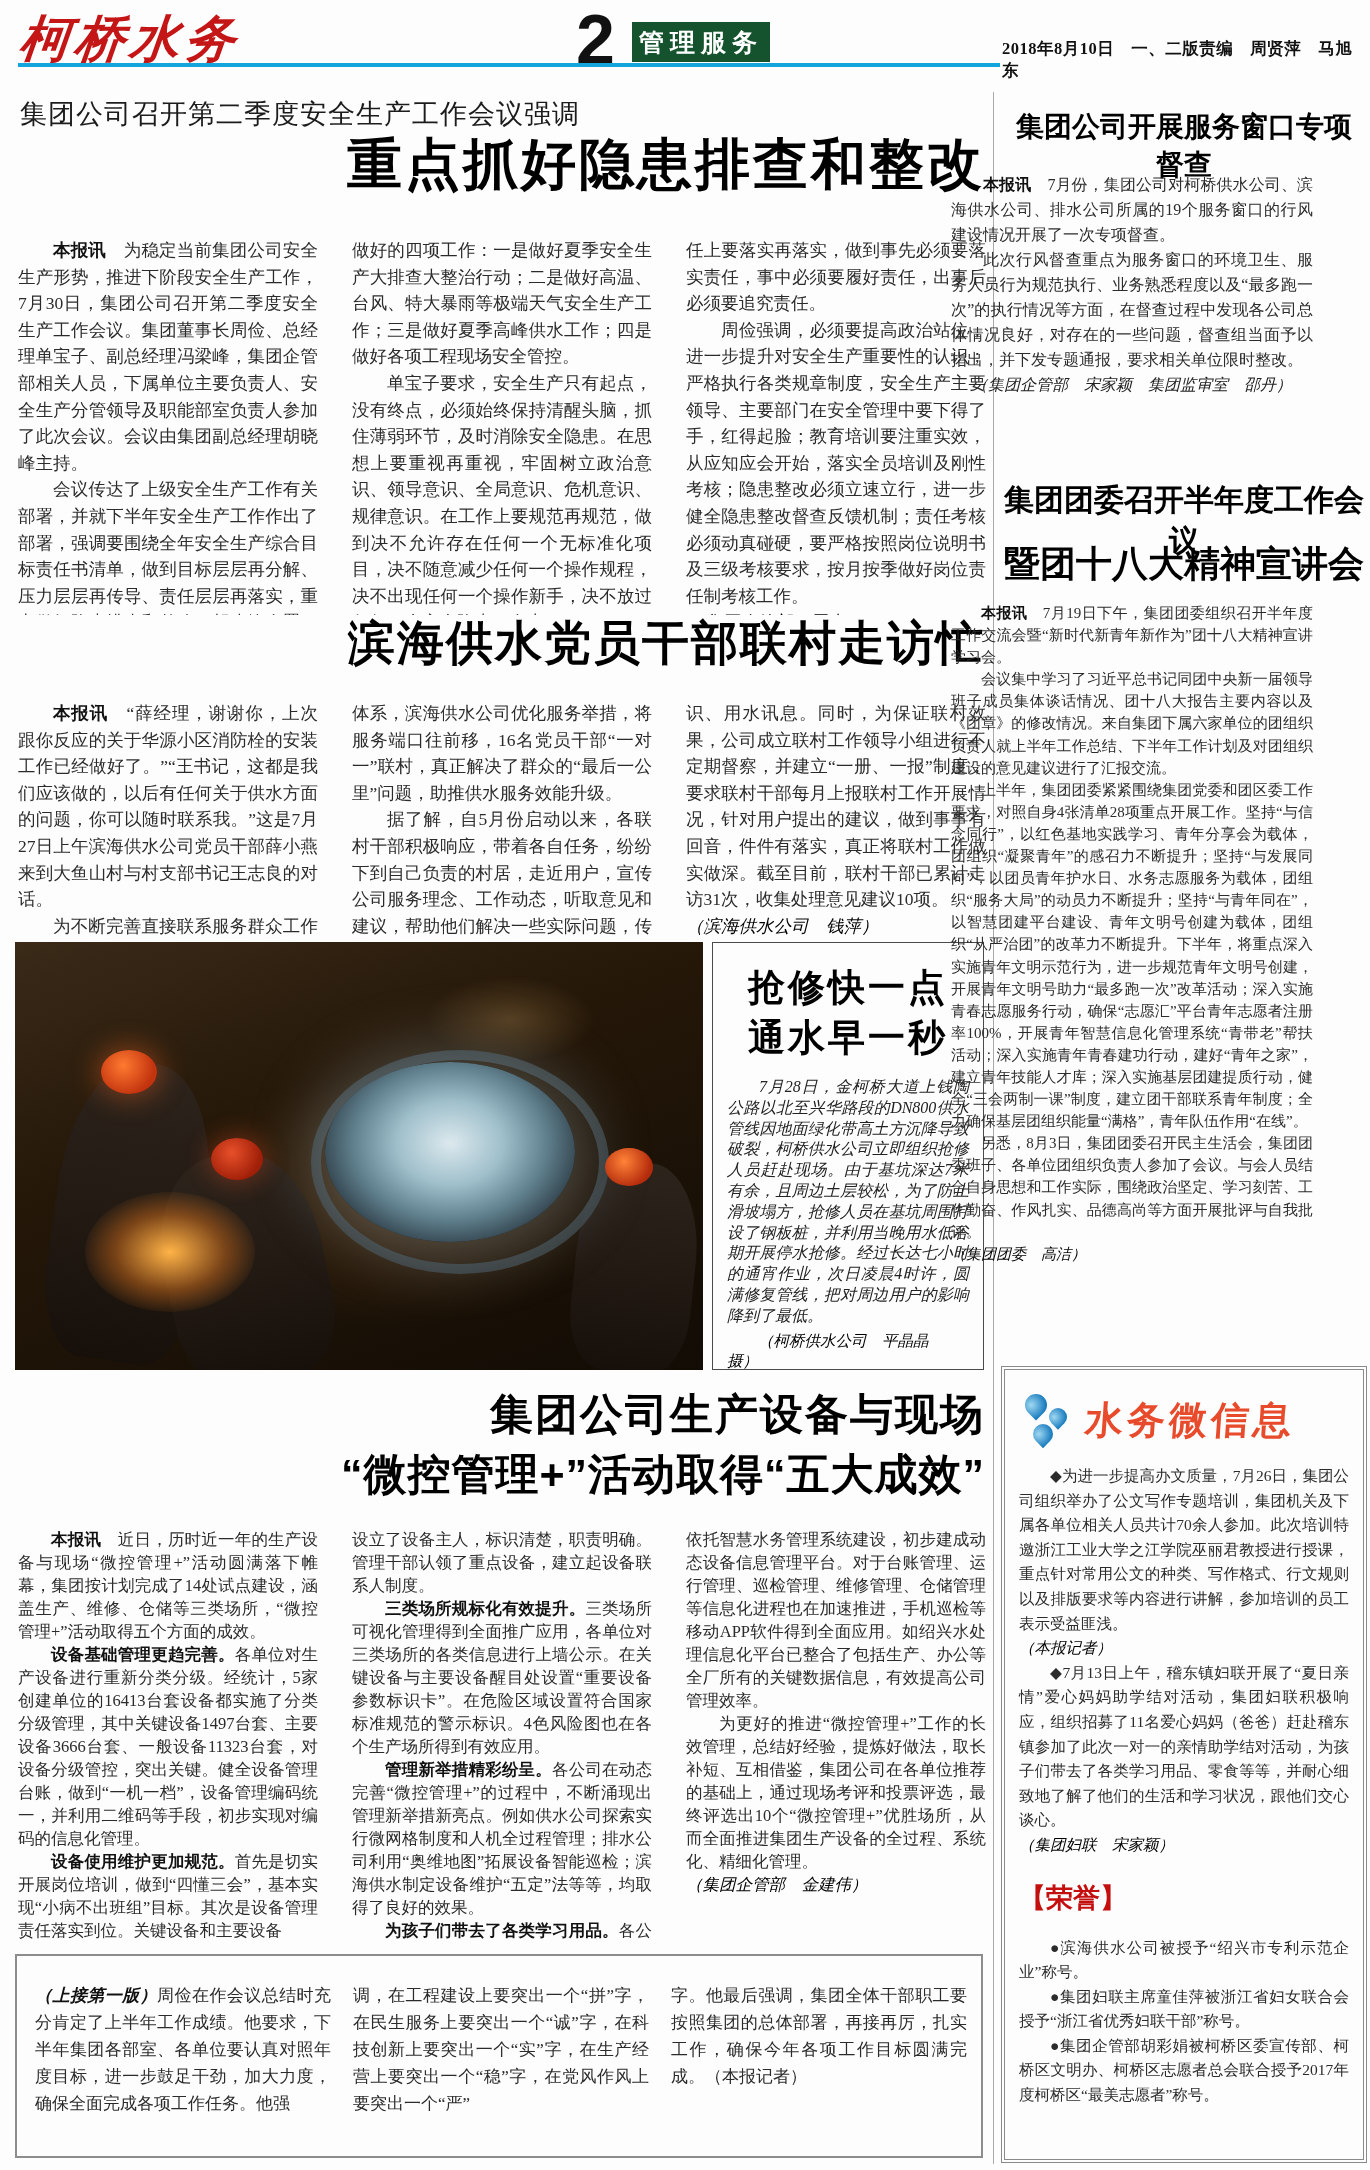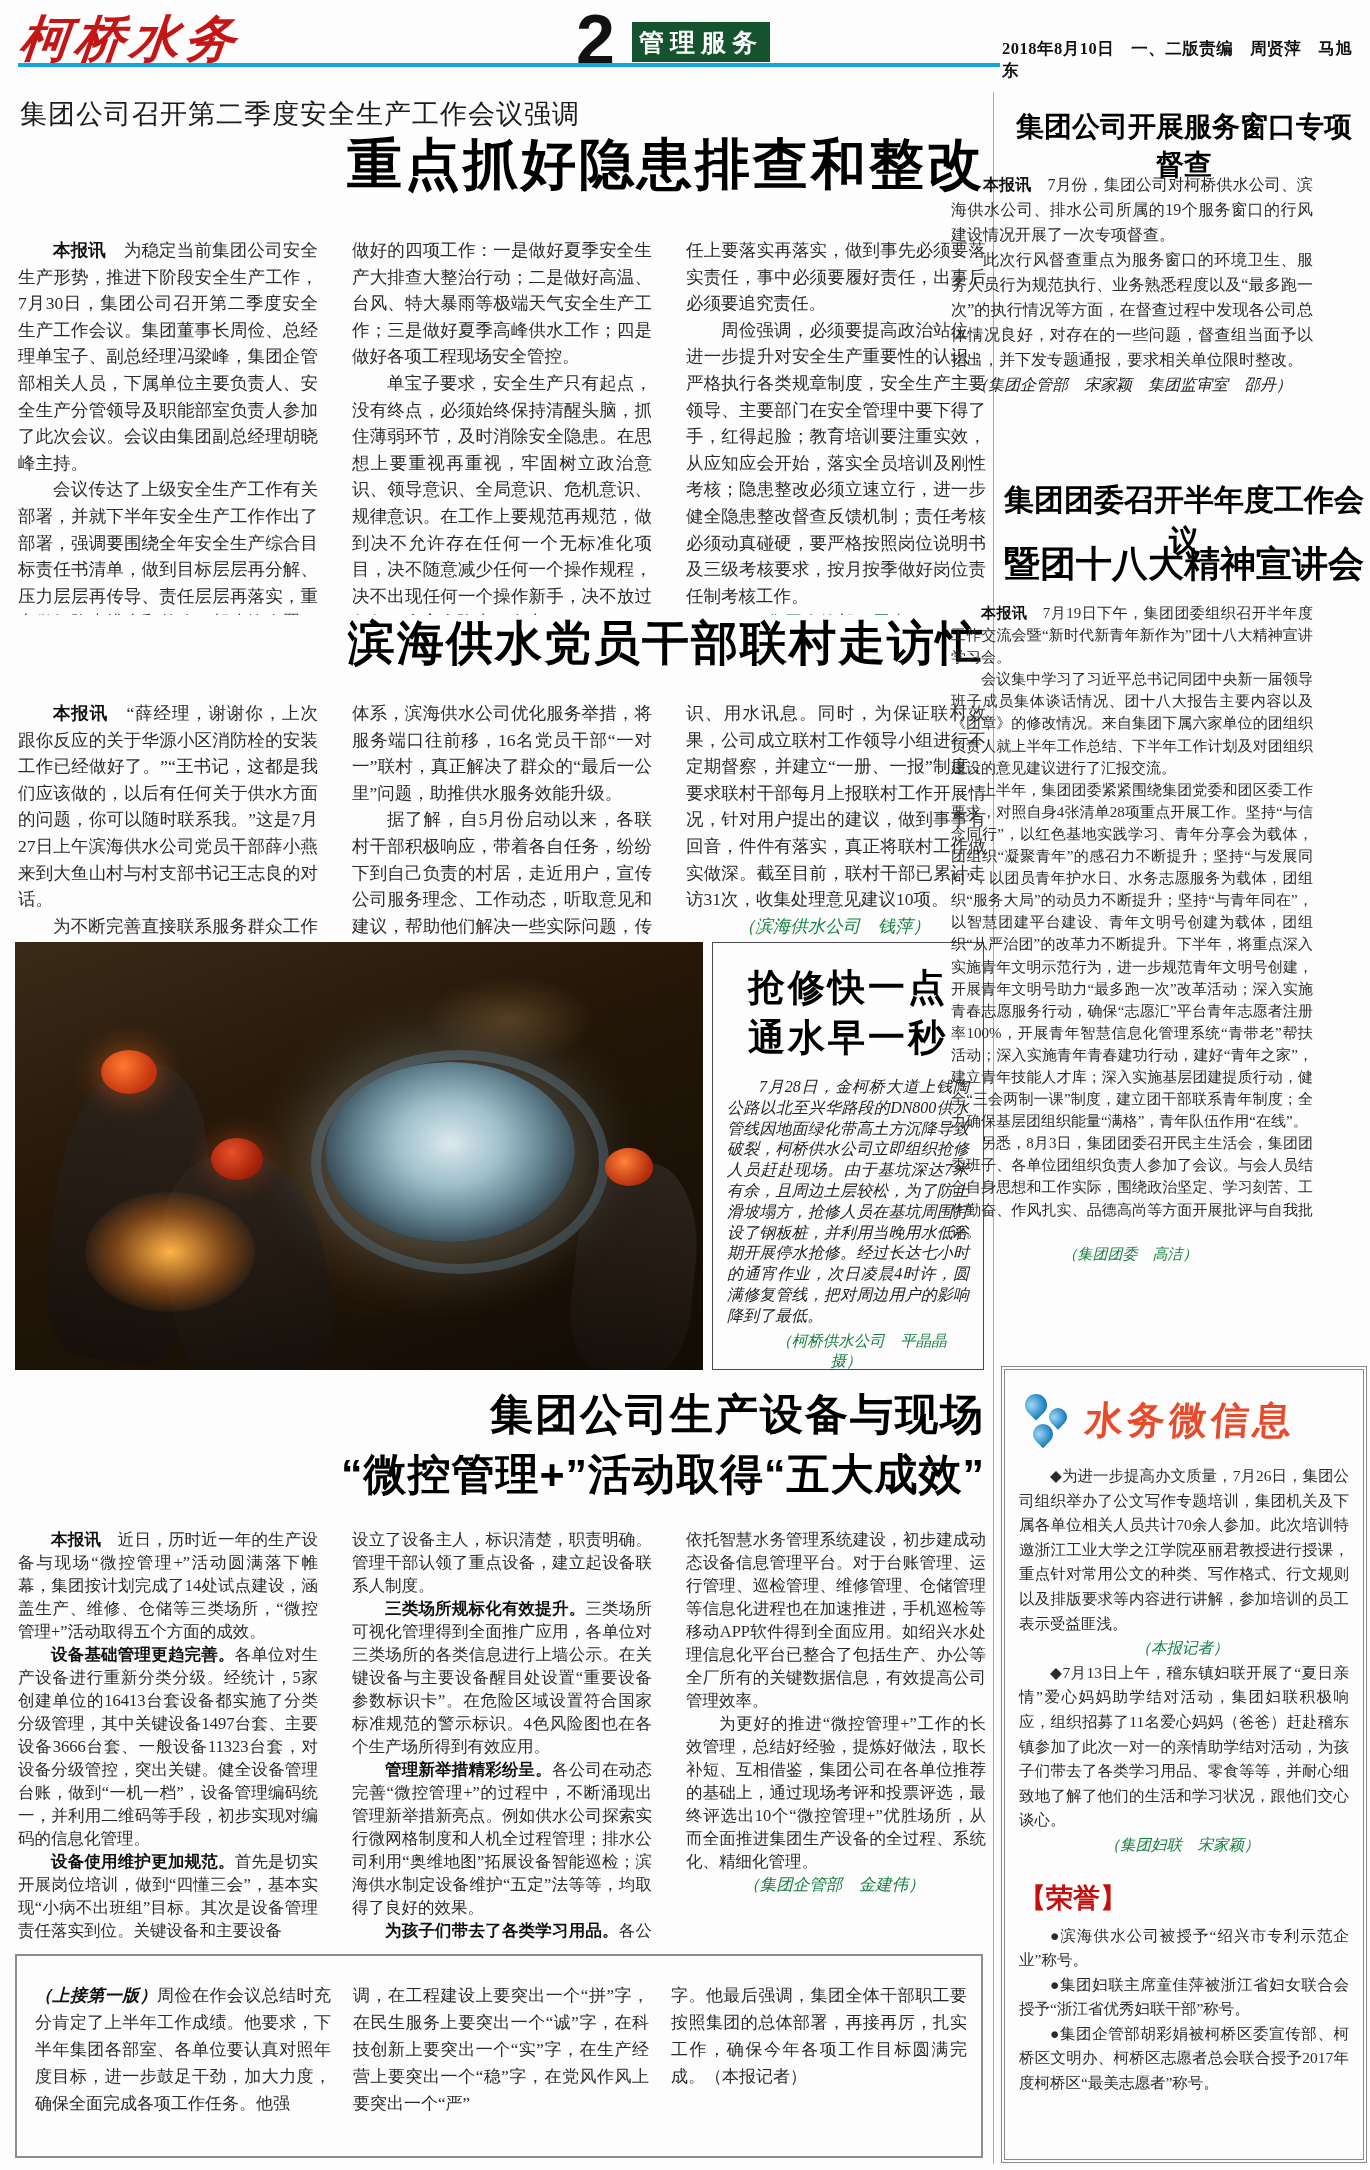--- a/index.html
+++ b/index.html
@@ -17,21 +17,21 @@
   .dateline{position:absolute;left:1002px;top:38px;width:362px;font-size:16.5px;font-weight:bold;
             color:#111;letter-spacing:.5px;}
   .bluerule{position:absolute;left:18px;top:63px;width:982px;height:4px;background:#14a5dc;}
   .vdivider{position:absolute;left:993px;top:92px;width:1px;height:2072px;background:#a9a9a9;}
 
   
   .col{position:absolute;text-align:justify;overflow:hidden;}
   .para{margin:0;text-indent:2em;}
   .para b{font-weight:bold;color:#111;}
   .para.noind{text-indent:0;}
-  .para.sig{text-indent:0;text-align:center;font-style:italic;padding-right:4px;color:#15803d;}
+  .para.sig{text-indent:0;text-align:left;font-style:italic;padding-right:4px;color:#000000;}
   .para.sigc{text-indent:0;text-align:center;font-style:italic;color:#222;}
 
   .body-a1{font-size:17.5px;line-height:26.6px;width:300px;height:378px;top:237px;}
   .body-a2{font-size:17.5px;line-height:26.6px;width:300px;height:240px;top:700px;}
   .body-a3{font-size:16.5px;line-height:23px;width:300px;height:416px;top:1528px;}
   .c1{left:18px;} .c2{left:352px;} .c3{left:686px;}
 
   .hl{position:absolute;left:15px;width:970px;text-align:right;color:#000;font-weight:900;
       font-family:"Liberation Sans","DejaVu Sans",sans-serif;}
   .kicker{position:absolute;left:20px;top:96px;font-size:27px;color:#1c1c1c;letter-spacing:1px;}
@@ -87,21 +87,21 @@
   .wxhead{display:flex;align-items:center;gap:10px;margin:4px 0 16px 4px;}
   .drops{position:relative;width:52px;height:56px;flex:0 0 auto;}
   .drop{position:absolute;background:radial-gradient(circle at 35% 35%,#9fd8f2,#1e7fc0 70%,#0d5a92);
         border-radius:50% 50% 50% 0;transform:rotate(-45deg);}
   .d1{left:2px;top:2px;width:22px;height:22px;}
   .d2{left:26px;top:16px;width:18px;height:18px;}
   .d3{left:10px;top:32px;width:20px;height:20px;}
   .wxtitle{font-size:38px;font-weight:900;color:#e84b2b;letter-spacing:4px;
            font-family:"Liberation Sans","DejaVu Sans",sans-serif;transform:skewX(-4deg);}
   .wxcol{font-size:15.5px;line-height:24.6px;text-align:justify;color:#2b2b2b;}
-  .honor-title{font-size:27px;font-weight:900;color:#c40f0f;margin:22px 0 8px 0;
+  .honor-title{font-size:27px;font-weight:900;color:#c40f0f;margin:22px 0 20px 0;
                font-family:Liberation Sans, sans-serif;}
 </style>
 </head>
 <body>
 
 <div id="page">
 
   <div class="masthead">柯桥水务</div>
   <div class="pagenum">2</div>
   <div class="section-box">管理服务</div>

